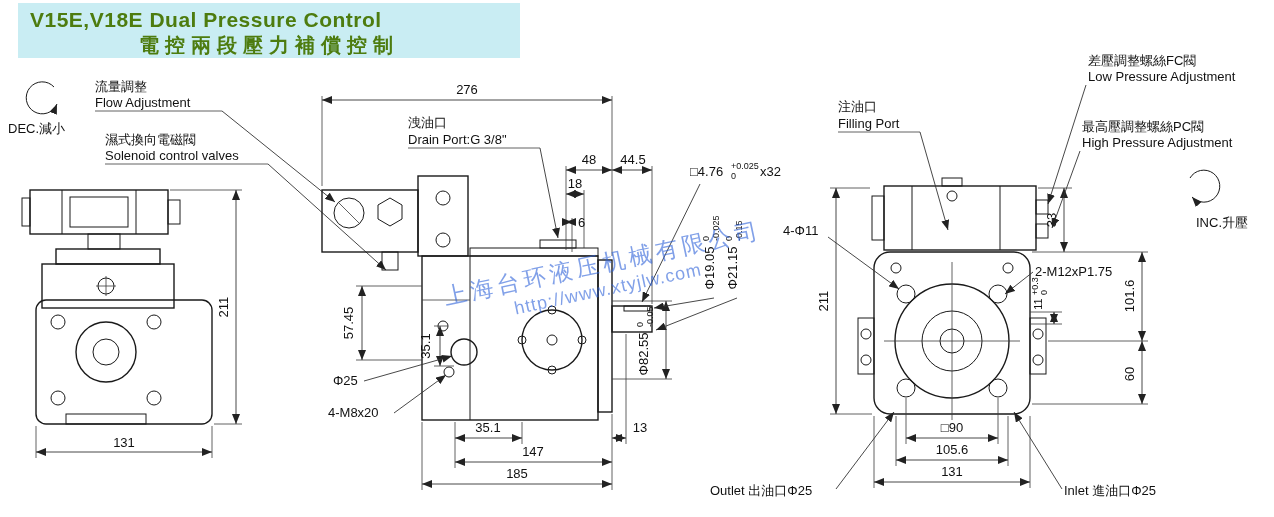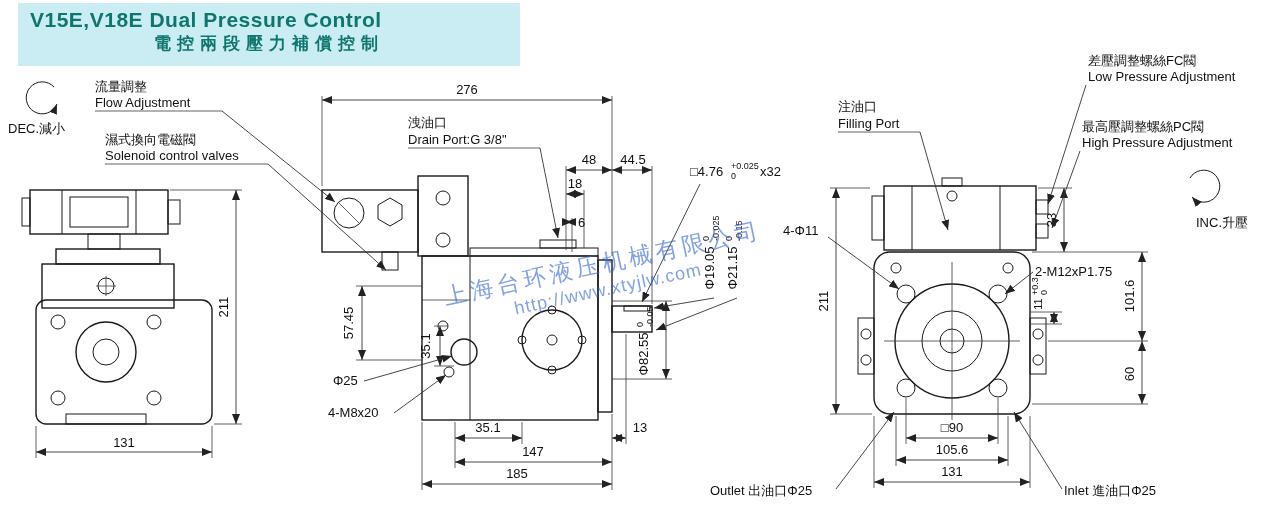--- a/index.html
+++ b/index.html
@@ -6,25 +6,25 @@
   html,body { width:1274px; height:517px; }
   body {
     background:#ffffff;
     font-family:"Liberation Sans", sans-serif;
     position:relative;
     overflow:hidden;
   }
   .stage { position:absolute; left:0; top:0; width:1274px; height:517px; }
 
   .title-block {
-    position:absolute; left:18px; top:3px; width:502px; height:63px;
-    background:#c9edf3; color:#0f766e; font-weight:bold;
+    position:absolute; left:18px; top:3px; width:502px; height:55px;
+    background:#c9edf3; color:#4d7c0f; font-weight:bold;
   }
   .title-line1 { font-size:21px; padding:5px 0 0 12px; letter-spacing:.5px; white-space:nowrap; }
-  .title-line2 { font-size:17px; text-align:center; letter-spacing:6px; white-space:nowrap; }
+  .title-line2 { font-size:20px; text-align:center; letter-spacing:6px; white-space:nowrap; }
 
   .watermark {
     position:absolute; left:438px; top:283px; width:330px;
     transform:rotate(-12deg); transform-origin:left top;
     color:#2e62d9; opacity:.6; text-align:center; pointer-events:none;
   }
   .wm1 { font-size:23px; letter-spacing:4px; white-space:nowrap; }
   .wm2 { font-size:18px; letter-spacing:1px; white-space:nowrap; }
 
   svg text { fill:#111; font-family:"Liberation Sans", sans-serif; }

